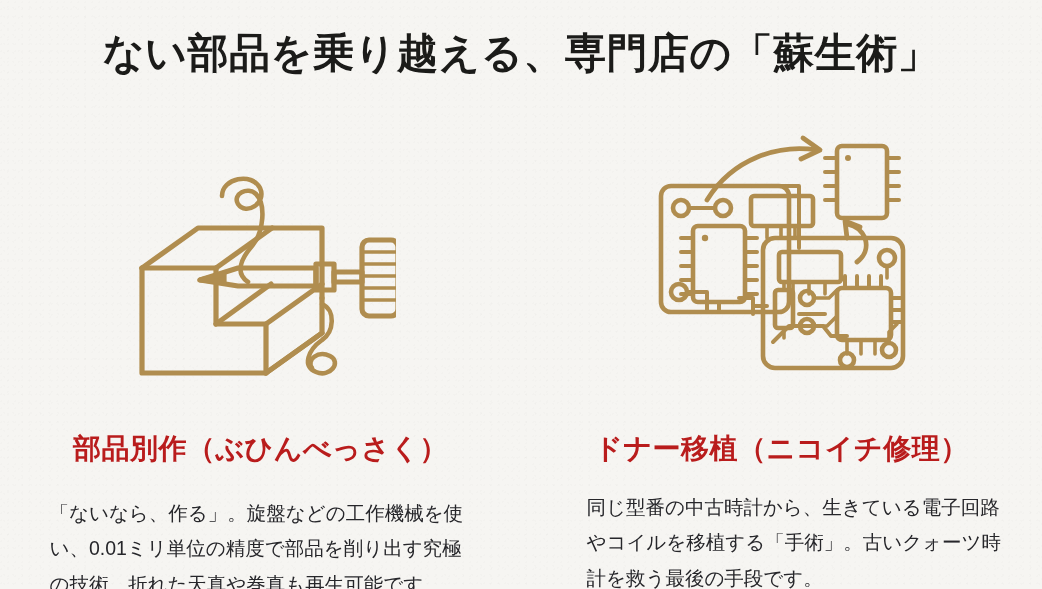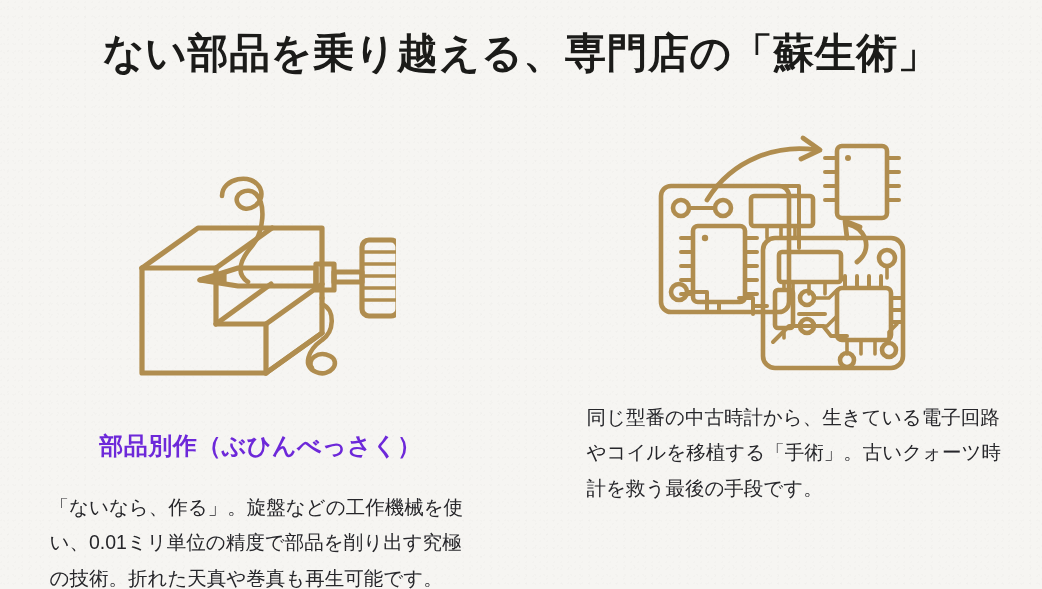--- a/index.html
+++ b/index.html
@@ -74,23 +74,23 @@
     display: flex;
     align-items: center;
     justify-content: center;
   }
   .illustration svg {
     display: block;
   }
 
   .card-heading {
     margin-top: 52px;
-    font-size: 24px;
+    font-size: 28px;
     font-weight: 700;
-    color: #6d28d9;
+    color: #b91c1c;
     letter-spacing: 0.5px;
     white-space: nowrap;
     text-align: center;
   }
 
   .card-body {
     margin-top: 22px;
     width: 428px;
     font-size: 19.5px;
     line-height: 1.82;
@@ -199,18 +199,19 @@
           <path d="M240 30 L252 30 M240 44 L252 44 M240 58 L252 58 M240 72 L252 72" stroke-width="4"></path>
 
           <path d="M60 72 C86 30, 132 16, 170 22" stroke-width="4.8"></path>
           <path d="M156 10 L173 22 L154 31" stroke-width="4.8"></path>
 
           <path d="M210 134 C226 122, 220 100, 200 96" stroke-width="4.8"></path>
           <path d="M200 110 L198 93 L213 99" stroke-width="4.8"></path>
         </svg>
       </div>
 
+      <div class="card-heading">ドナー移植（ニコイチ修理）</div>
 
       <div class="card-body">同じ型番の中古時計から、生きている電子回路やコイルを移植する「手術」。古いクォーツ時計を救う最後の手段です。</div>
     </div>
 
   </div>
 </div>
 
 </body></html>

